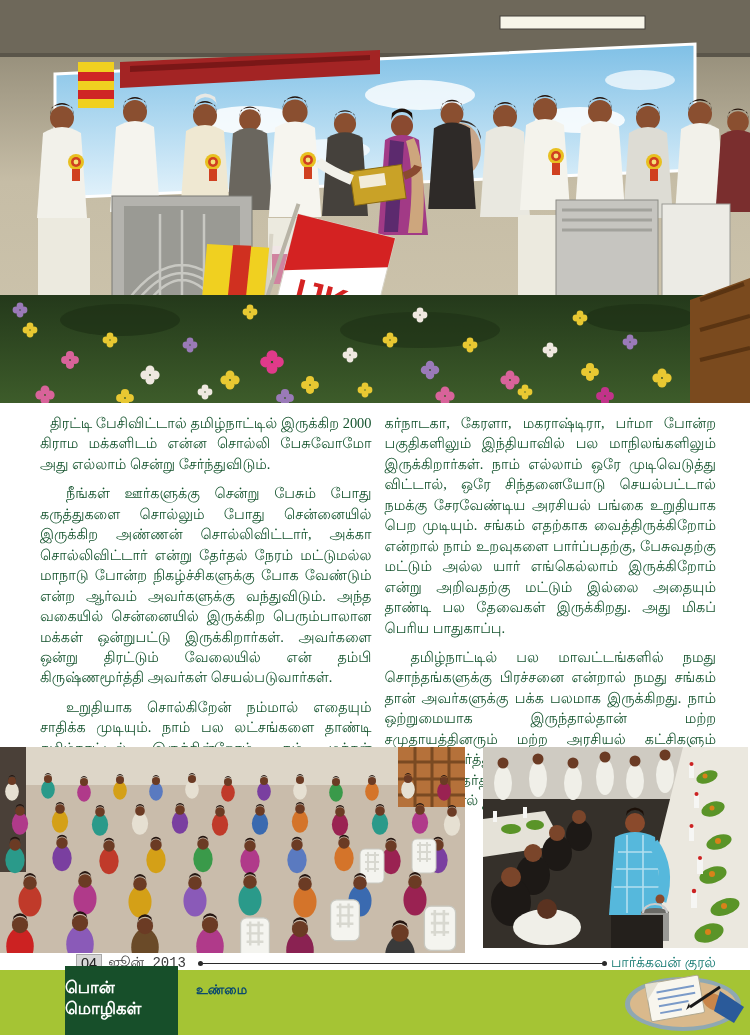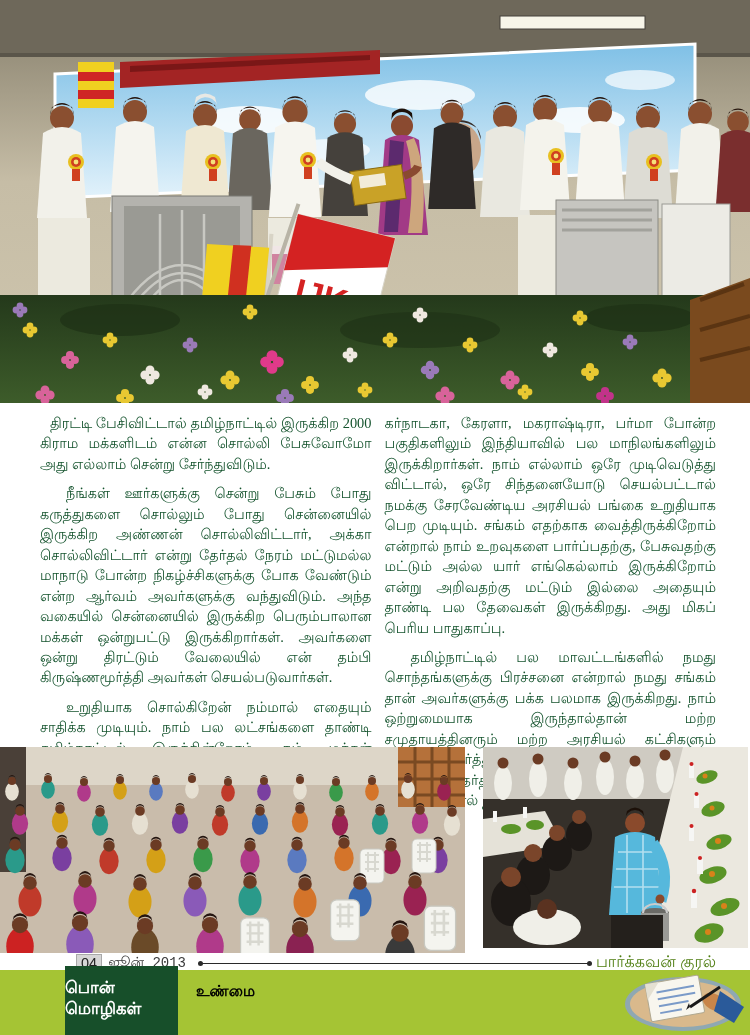--- a/index.html
+++ b/index.html
@@ -42,36 +42,36 @@
   .dateline .rule{
     flex:1;height:1px;background:#2a2a2a;position:relative;margin:0 8px;
   }
   .dateline .rule::before,
   .dateline .rule::after{
     content:"";position:absolute;top:-2px;width:5px;height:5px;border-radius:50%;
     background:#2a2a2a;
   }
   .dateline .rule::before{left:-4px;}
   .dateline .rule::after{right:-4px;}
-  .dateline .jn{color:#4d7c0f;font-size:16px;}
+  .dateline .jn{color:#0f766e;font-size:14px;}
   
   .band{
     position:absolute;left:0;right:0;top:970px;height:81px;background:#a5c434;
   }
   .band-title{
     position:absolute;left:65px;top:-4px;width:113px;height:69px;background:#174f2a;
     display:flex;align-items:flex-start;justify-content:center;
   }
   .band-title span{
     color:#ffffff;font-weight:bold;font-size:16.5px;margin-top:12px;
     font-family:"Liberation Sans","DejaVu Sans",sans-serif;
   }
   .band-quote{
-    position:absolute;left:196px;top:12px;color:#000000;font-weight:bold;
-    font-size:15px;font-family:"Liberation Sans","DejaVu Sans",sans-serif;
+    position:absolute;left:196px;top:12px;color:#0c4a6e;font-weight:bold;
+    font-size:13px;font-family:"Liberation Sans","DejaVu Sans",sans-serif;
   }
   .clipart{position:absolute;right:6px;top:1px;}
 </style>
 </head>
 <body>
 
 <div class="page">
 
   <figure class="photo-top">
     <svg width="750" height="403" viewBox="0 0 750 403">

